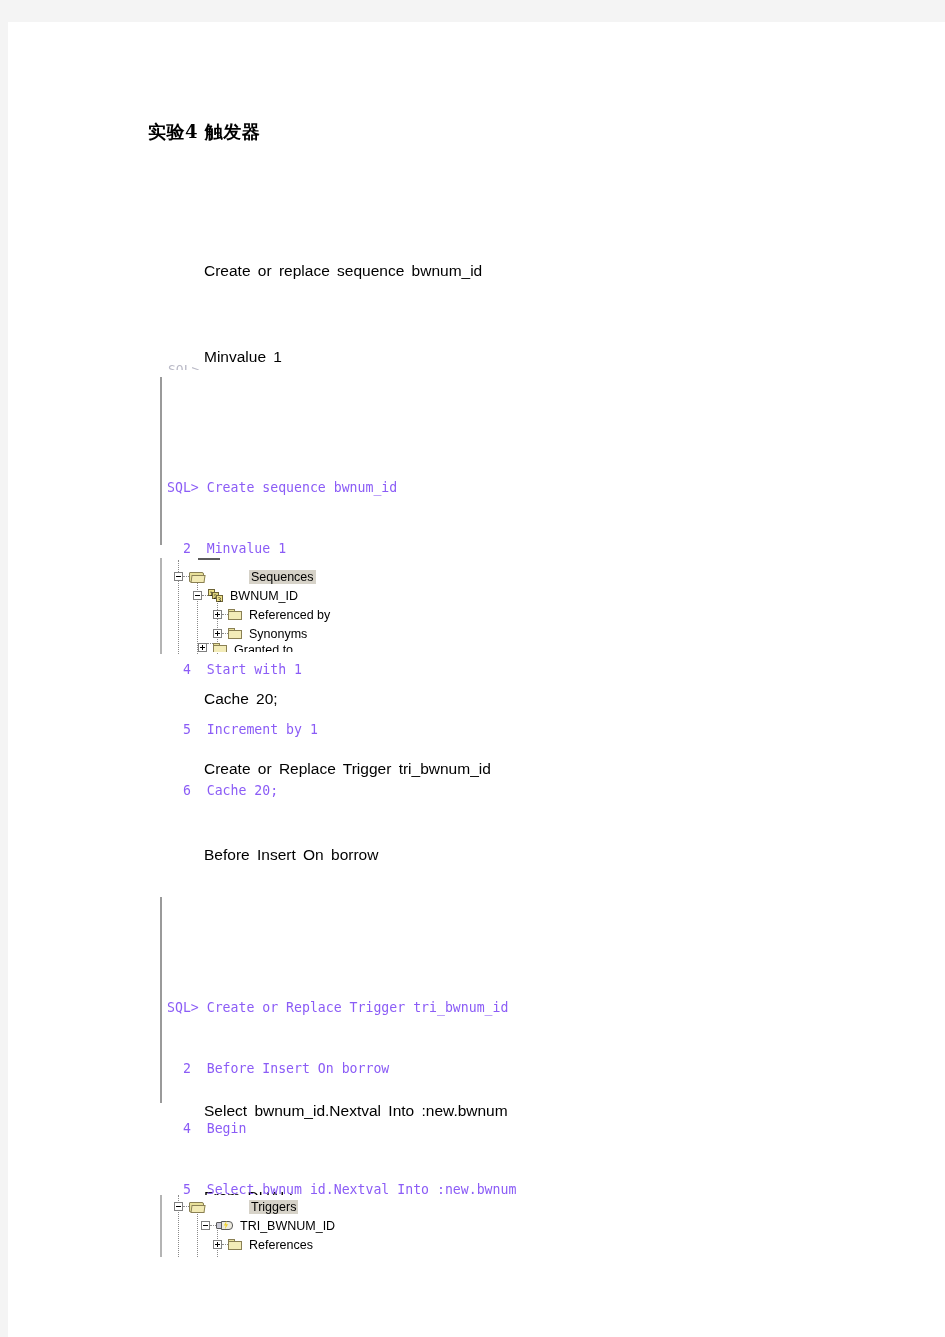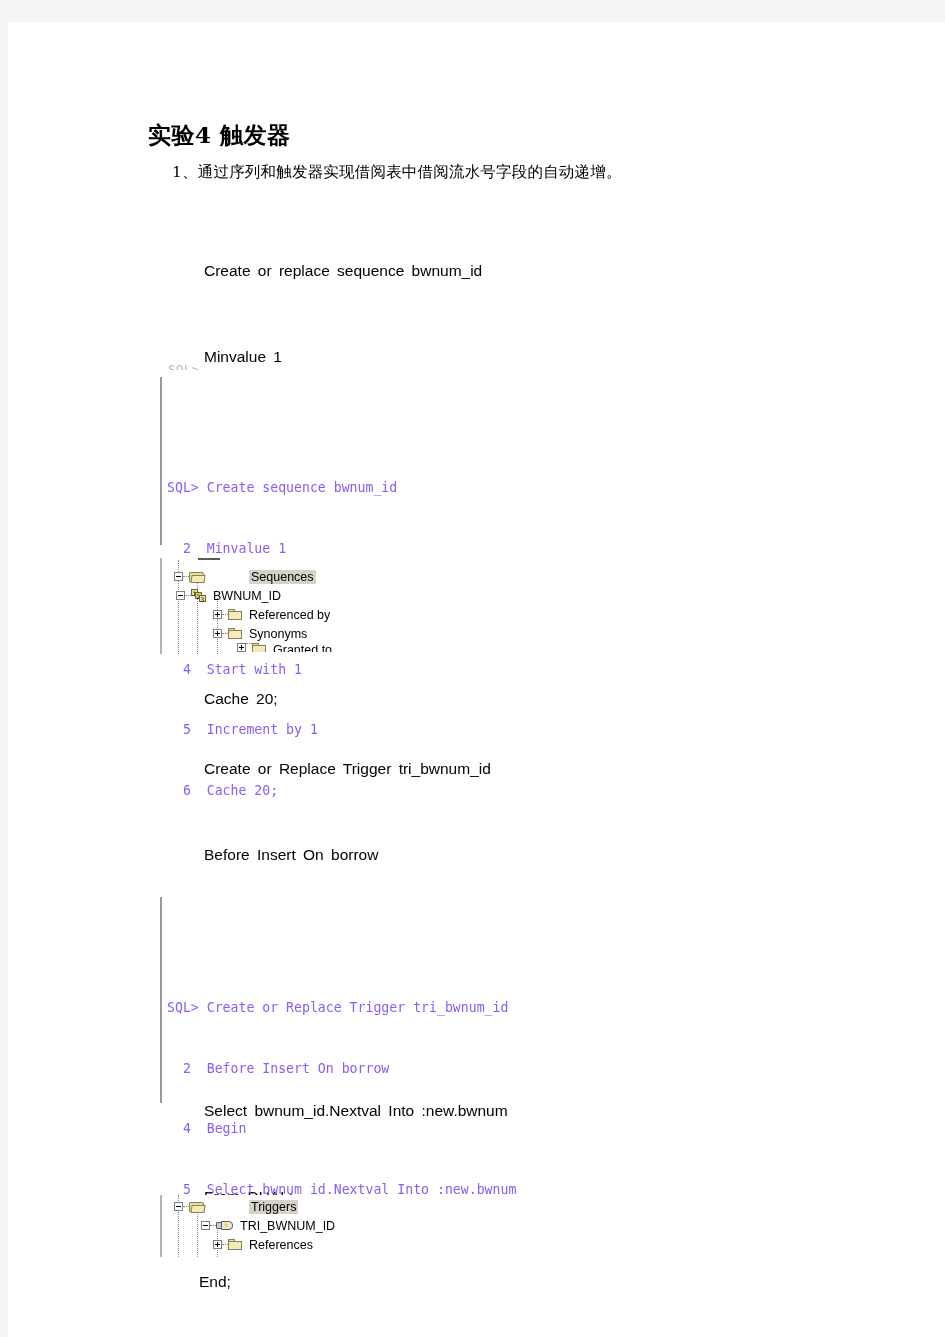--- a/index.html
+++ b/index.html
@@ -31,21 +31,21 @@
     height: 100%;
     padding: 0;
   }
 
   
   .doc-title {
     position: absolute;
     left: 140px;
     top: 98px;
     font-family: "DejaVu Serif", "Liberation Serif", serif;
-    font-size: 23px;
+    font-size: 18px;
     font-weight: 700;
     color: #000;
     letter-spacing: 0.5px;
     white-space: nowrap;
   }
   .numbered-para {
     position: absolute;
     left: 164px;
     top: 140px;
     font-family: "DejaVu Serif", "Liberation Serif", serif;
@@ -252,21 +252,20 @@
 </style>
 </head>
 <body>
 
 <div class="viewport">
   <div class="page">
     <div class="page-inner">
 
       <div class="doc-title">实验4 触发器</div>
 
-      <div class="numbered-para">1、通过序列和触发器实现借阅表中借阅流水号字段的自动递增。</div>
 
       <div class="code-block" style="left:196px; top:178px;">
         <span class="cline">Create or replace sequence bwnum_id</span>
         <span class="cline">Minvalue 1</span>
         <span class="cline">Maxvalue 1.0E28</span>
         <span class="cline">Start with 1</span>
         <span class="cline">Increment by 1</span>
         <span class="cline">Cache 20;</span>
       </div>
 
@@ -295,21 +294,21 @@
         <div class="tv-row" style="padding-left:14px; margin-top:9px;">
           <span class="tv-toggle"></span>
           <span class="tv-dash"></span>
           <span class="ic ic-folder-open">
             <span class="f-back"></span>
               <span class="f-front"></span>
           </span>
           <span class="tv-label selected">Sequences</span>
         </div>
 
-        <div class="tv-row" style="margin-left:16px;">
+        <div class="tv-row" style="padding-left:33px;">
           <span class="tv-toggle"></span>
           <span class="tv-dash"></span>
           <span class="ic ic-sequence">
             <span class="sq s1">1</span>
               <span class="sq s2">2</span>
               <span class="sq s3">3</span>
           </span>
           <span class="tv-label">BWNUM_ID</span>
         </div>
 
@@ -326,39 +325,38 @@
         <div class="tv-row" style="padding-left:53px;">
           <span class="tv-toggle plus"></span>
           <span class="tv-dash"></span>
           <span class="ic ic-folder-closed">
             <span class="f-tab"></span>
               <span class="f-body"></span>
           </span>
           <span class="tv-label">Synonyms</span>
         </div>
 
-        <div class="tv-partial" style="padding-left:77px;">
+        <div class="tv-partial" style="padding-left:38px;">
           <span class="tv-toggle plus"></span>
           <span class="tv-dash"></span>
           <span class="ic ic-folder-closed">
             <span class="f-tab"></span>
               <span class="f-body"></span>
           </span>
           <span class="tv-label">Granted to</span>
         </div>
       </div>
 
       <div class="code-block" style="left:196px; top:676px;">
         <span class="cline">Create or Replace Trigger tri_bwnum_id</span>
         <span class="cline">Before Insert On borrow</span>
         <span class="cline">For Each Row</span>
         <span class="cline">Begin</span>
         <span class="cline">Select bwnum_id.Nextval Into :new.bwnum</span>
         <span class="cline">From DUAL;</span>
-        <span class="cline outdent">End;</span>
       </div>
 
       <div class="ghost-line" style="left:160px; top:863px; width:20px;">-</div>
       <div class="terminal" style="left:152px; top:875px; width:400px; height:206px;">
         <div class="tbar"></div>
         <div class="tlines">
           <span class="tline">SQL&gt; Create or Replace Trigger tri_bwnum_id</span>
           <span class="tline">  2  Before Insert On borrow</span>
           <span class="tline">  4  Begin</span>
           <span class="tline">  5  Select bwnum_id.Nextval Into :new.bwnum</span>

